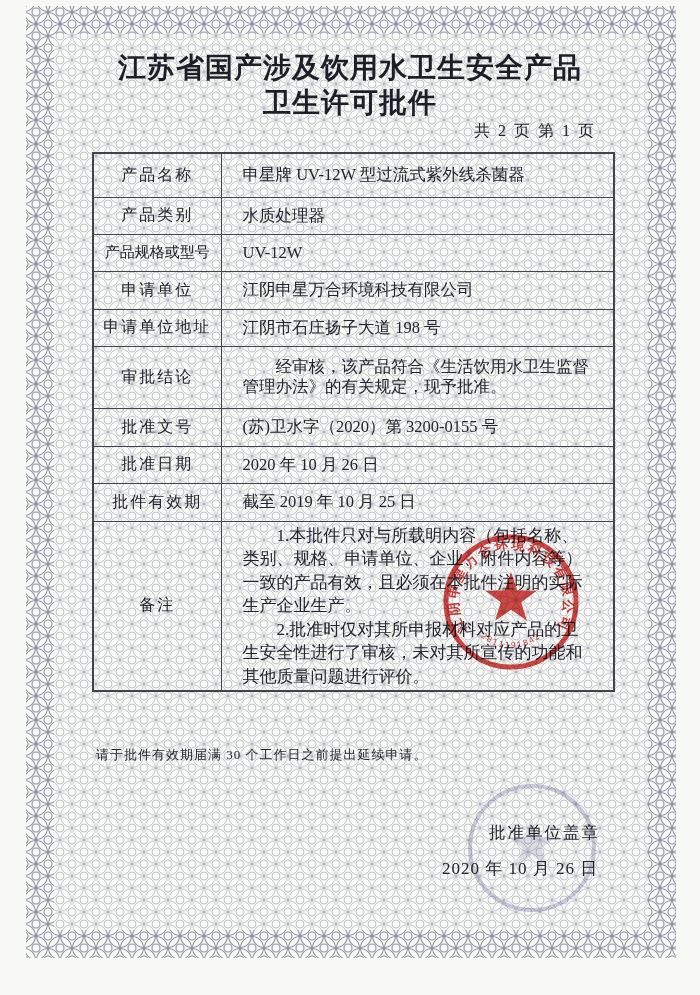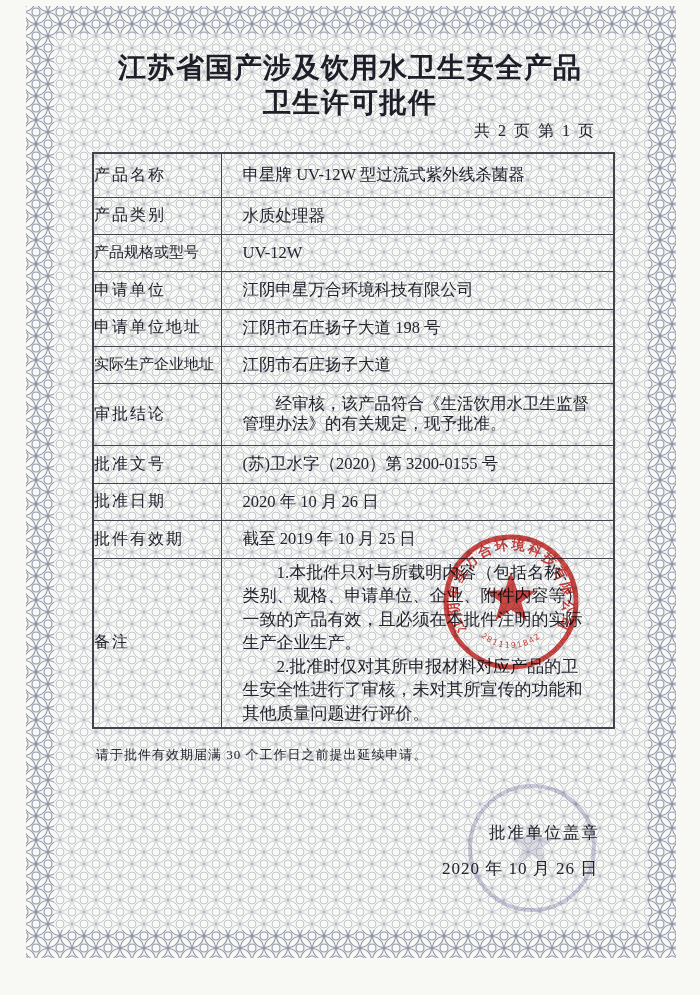--- a/index.html
+++ b/index.html
@@ -12,21 +12,21 @@
   .bg{position:absolute;left:0;top:0;}
   .content{position:absolute;left:0;top:0;width:700px;height:995px;}
 
   .title{position:absolute;top:50px;left:0;width:700px;text-align:center;
     font-size:28px;font-weight:bold;line-height:35px;letter-spacing:1px;color:#1e1e28;}
   .page-indicator{position:absolute;top:121px;right:104px;font-size:16px;letter-spacing:2px;}
 
   table.approval{position:absolute;left:92px;top:152px;width:521px;
     border-collapse:collapse;table-layout:fixed;border:2px solid #43434e;}
   table.approval td{border:1.6px solid #43434e;vertical-align:middle;overflow:hidden;}
-  td.lbl{width:128px;font-size:16px;letter-spacing:2px;padding:0;white-space:nowrap;}
+  td.lbl{width:128px;text-align:center;font-size:16px;letter-spacing:2px;padding:0;white-space:nowrap;}
   td.lbl.long{letter-spacing:0;font-size:15px;}
   td.val{padding:2px 21px;font-size:16.5px;}
   .para{margin:0;text-indent:2em;line-height:20px;font-size:16.5px;}
   .remark p{margin:0;text-indent:2em;line-height:23.5px;font-size:17px;}
 
   .renewal-note{position:absolute;left:96px;top:746px;font-size:13px;letter-spacing:1px;}
   .seal-caption{position:absolute;left:489px;top:822px;font-size:16.5px;letter-spacing:2px;}
   .approval-date{position:absolute;left:442px;top:857px;font-size:17px;letter-spacing:1px;}
 
   .stamp{position:absolute;mix-blend-mode:multiply;}
@@ -102,24 +102,20 @@
         <td class="val">UV-12W</td>
       </tr>
       <tr style="height:38px">
         <td class="lbl">申请单位</td>
         <td class="val">江阴申星万合环境科技有限公司</td>
       </tr>
       <tr style="height:37px">
         <td class="lbl">申请单位地址</td>
         <td class="val">江阴市石庄扬子大道 198 号</td>
       </tr>
-      <tr style="height:37px">
-        <td class="lbl long">实际生产企业地址</td>
-        <td class="val">江阴市石庄扬子大道</td>
-      </tr>
       <tr style="height:62px">
         <td class="lbl">审批结论</td>
         <td class="val">
           <p class="para">经审核，该产品符合《生活饮用水卫生监督管理办法》的有关规定，现予批准。</p>
         </td>
       </tr>
       <tr style="height:38px">
         <td class="lbl">批准文号</td>
         <td class="val">(苏)卫水字（2020）第 3200-0155 号</td>
       </tr>

